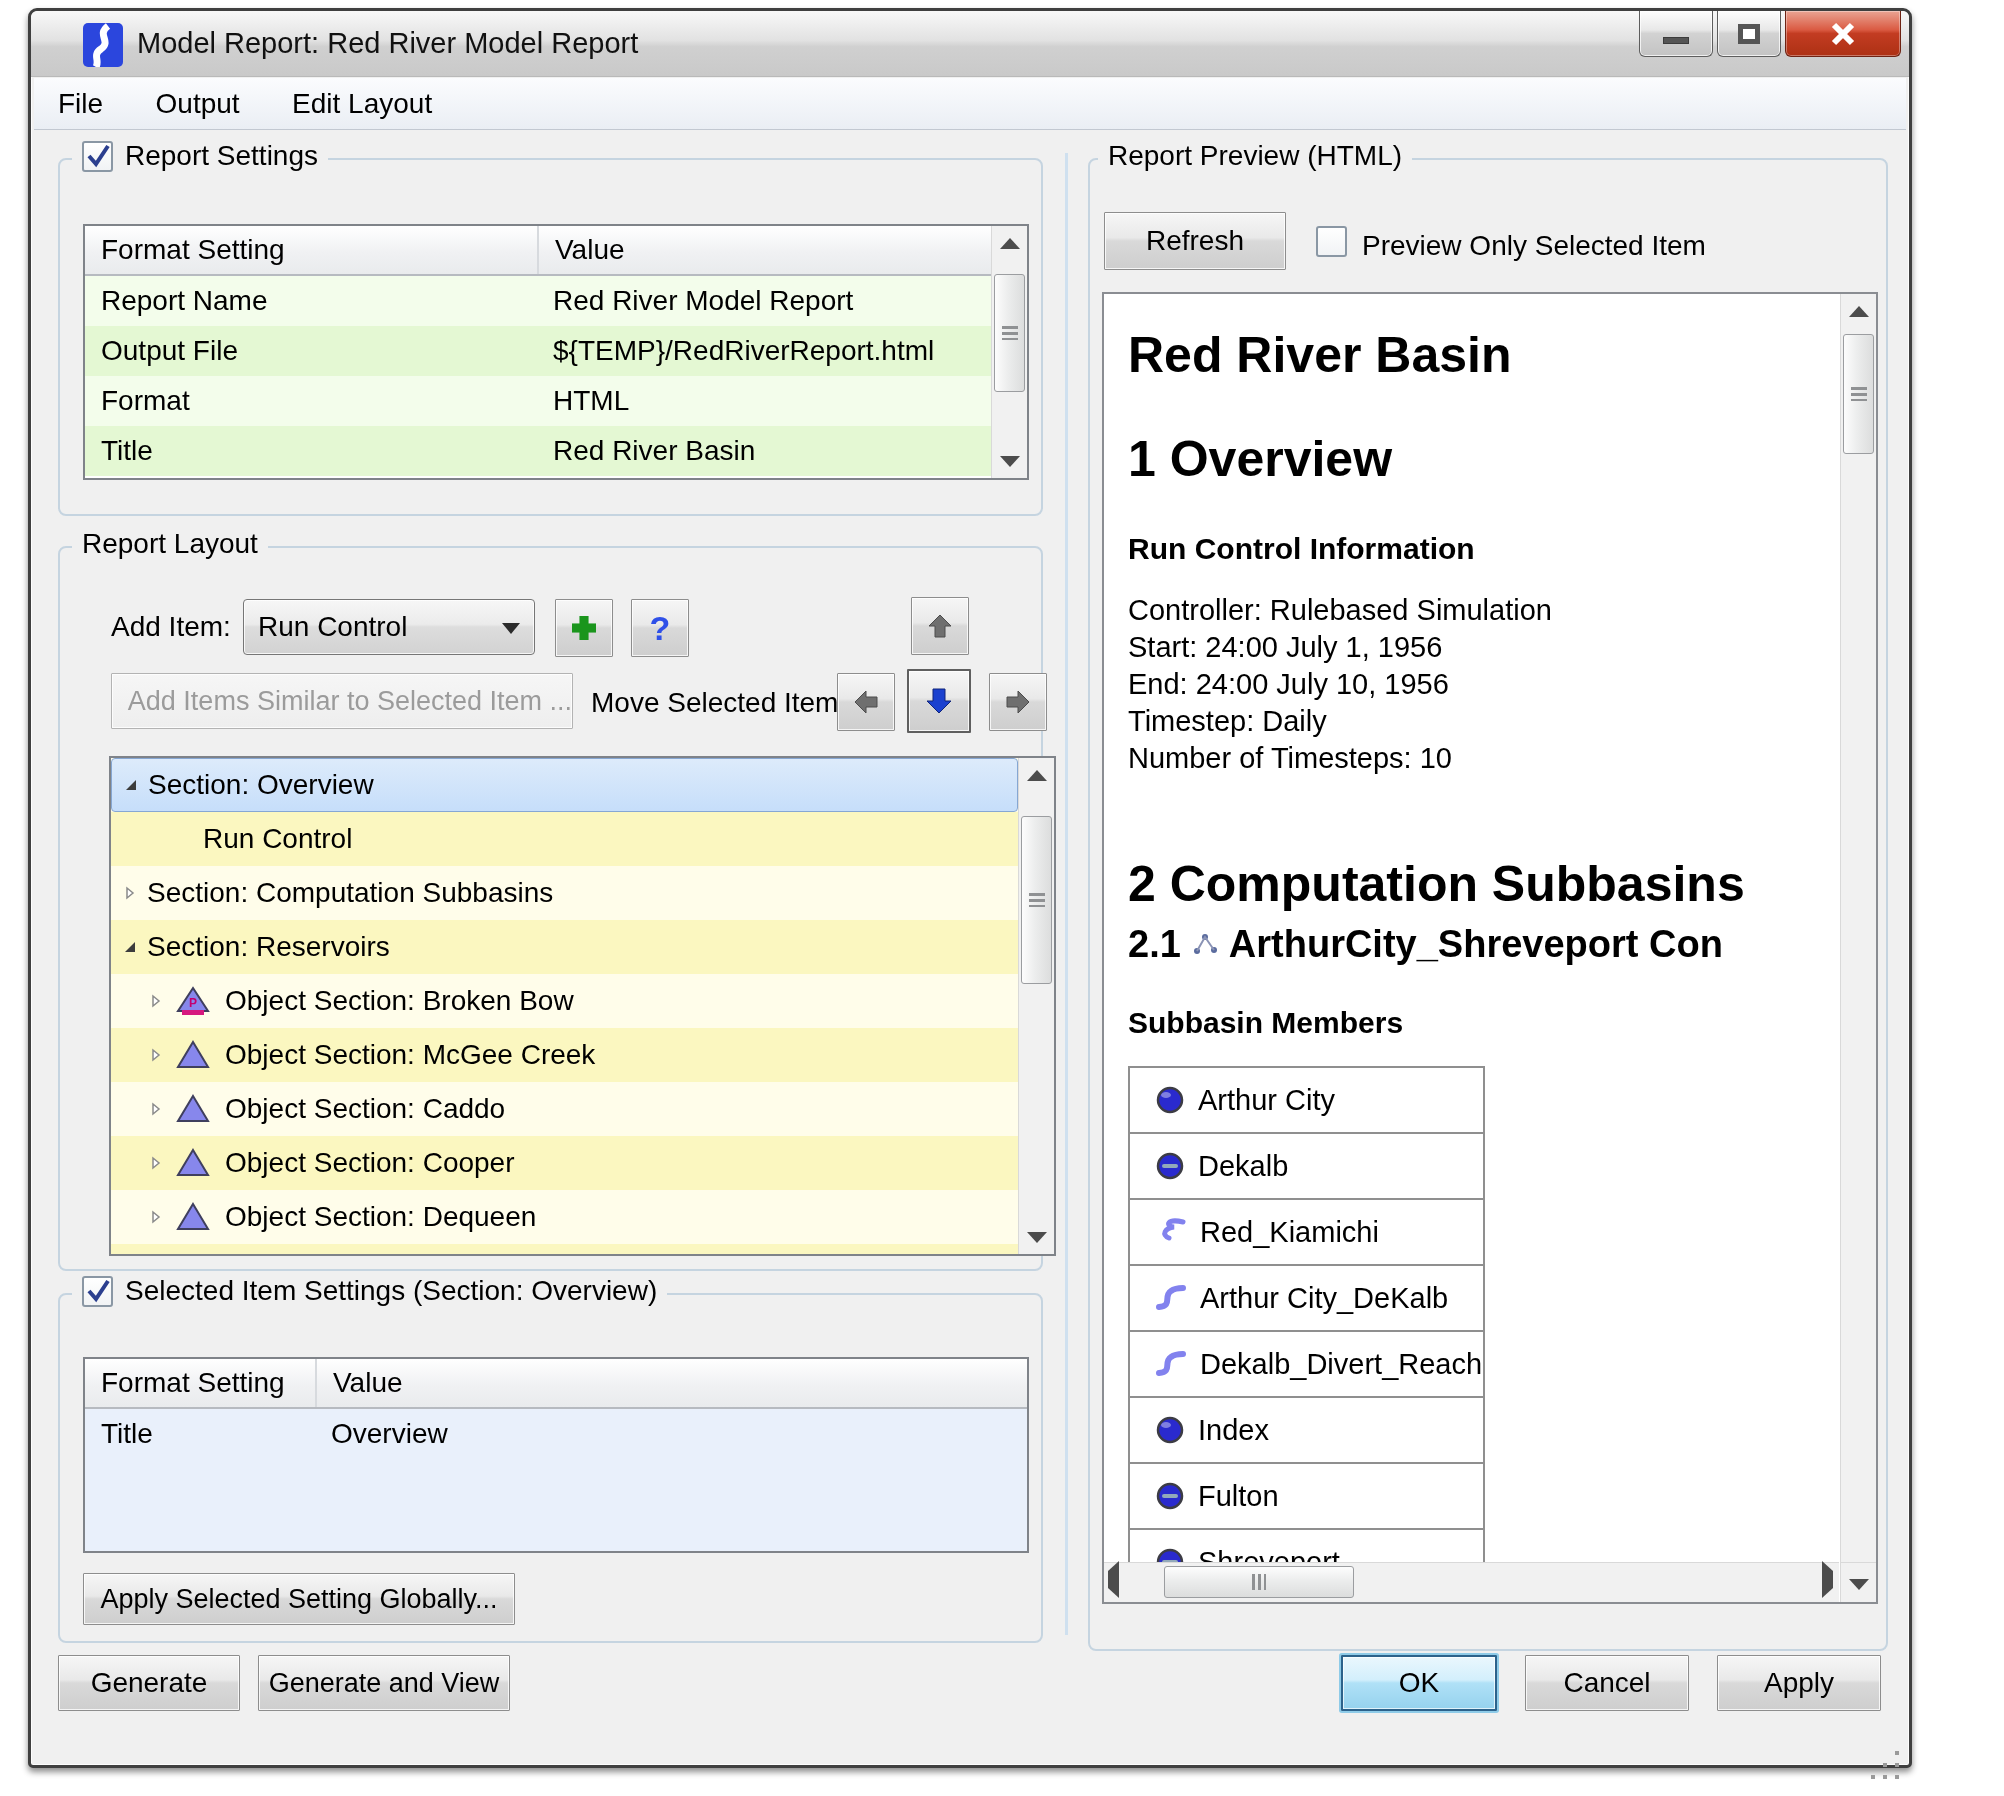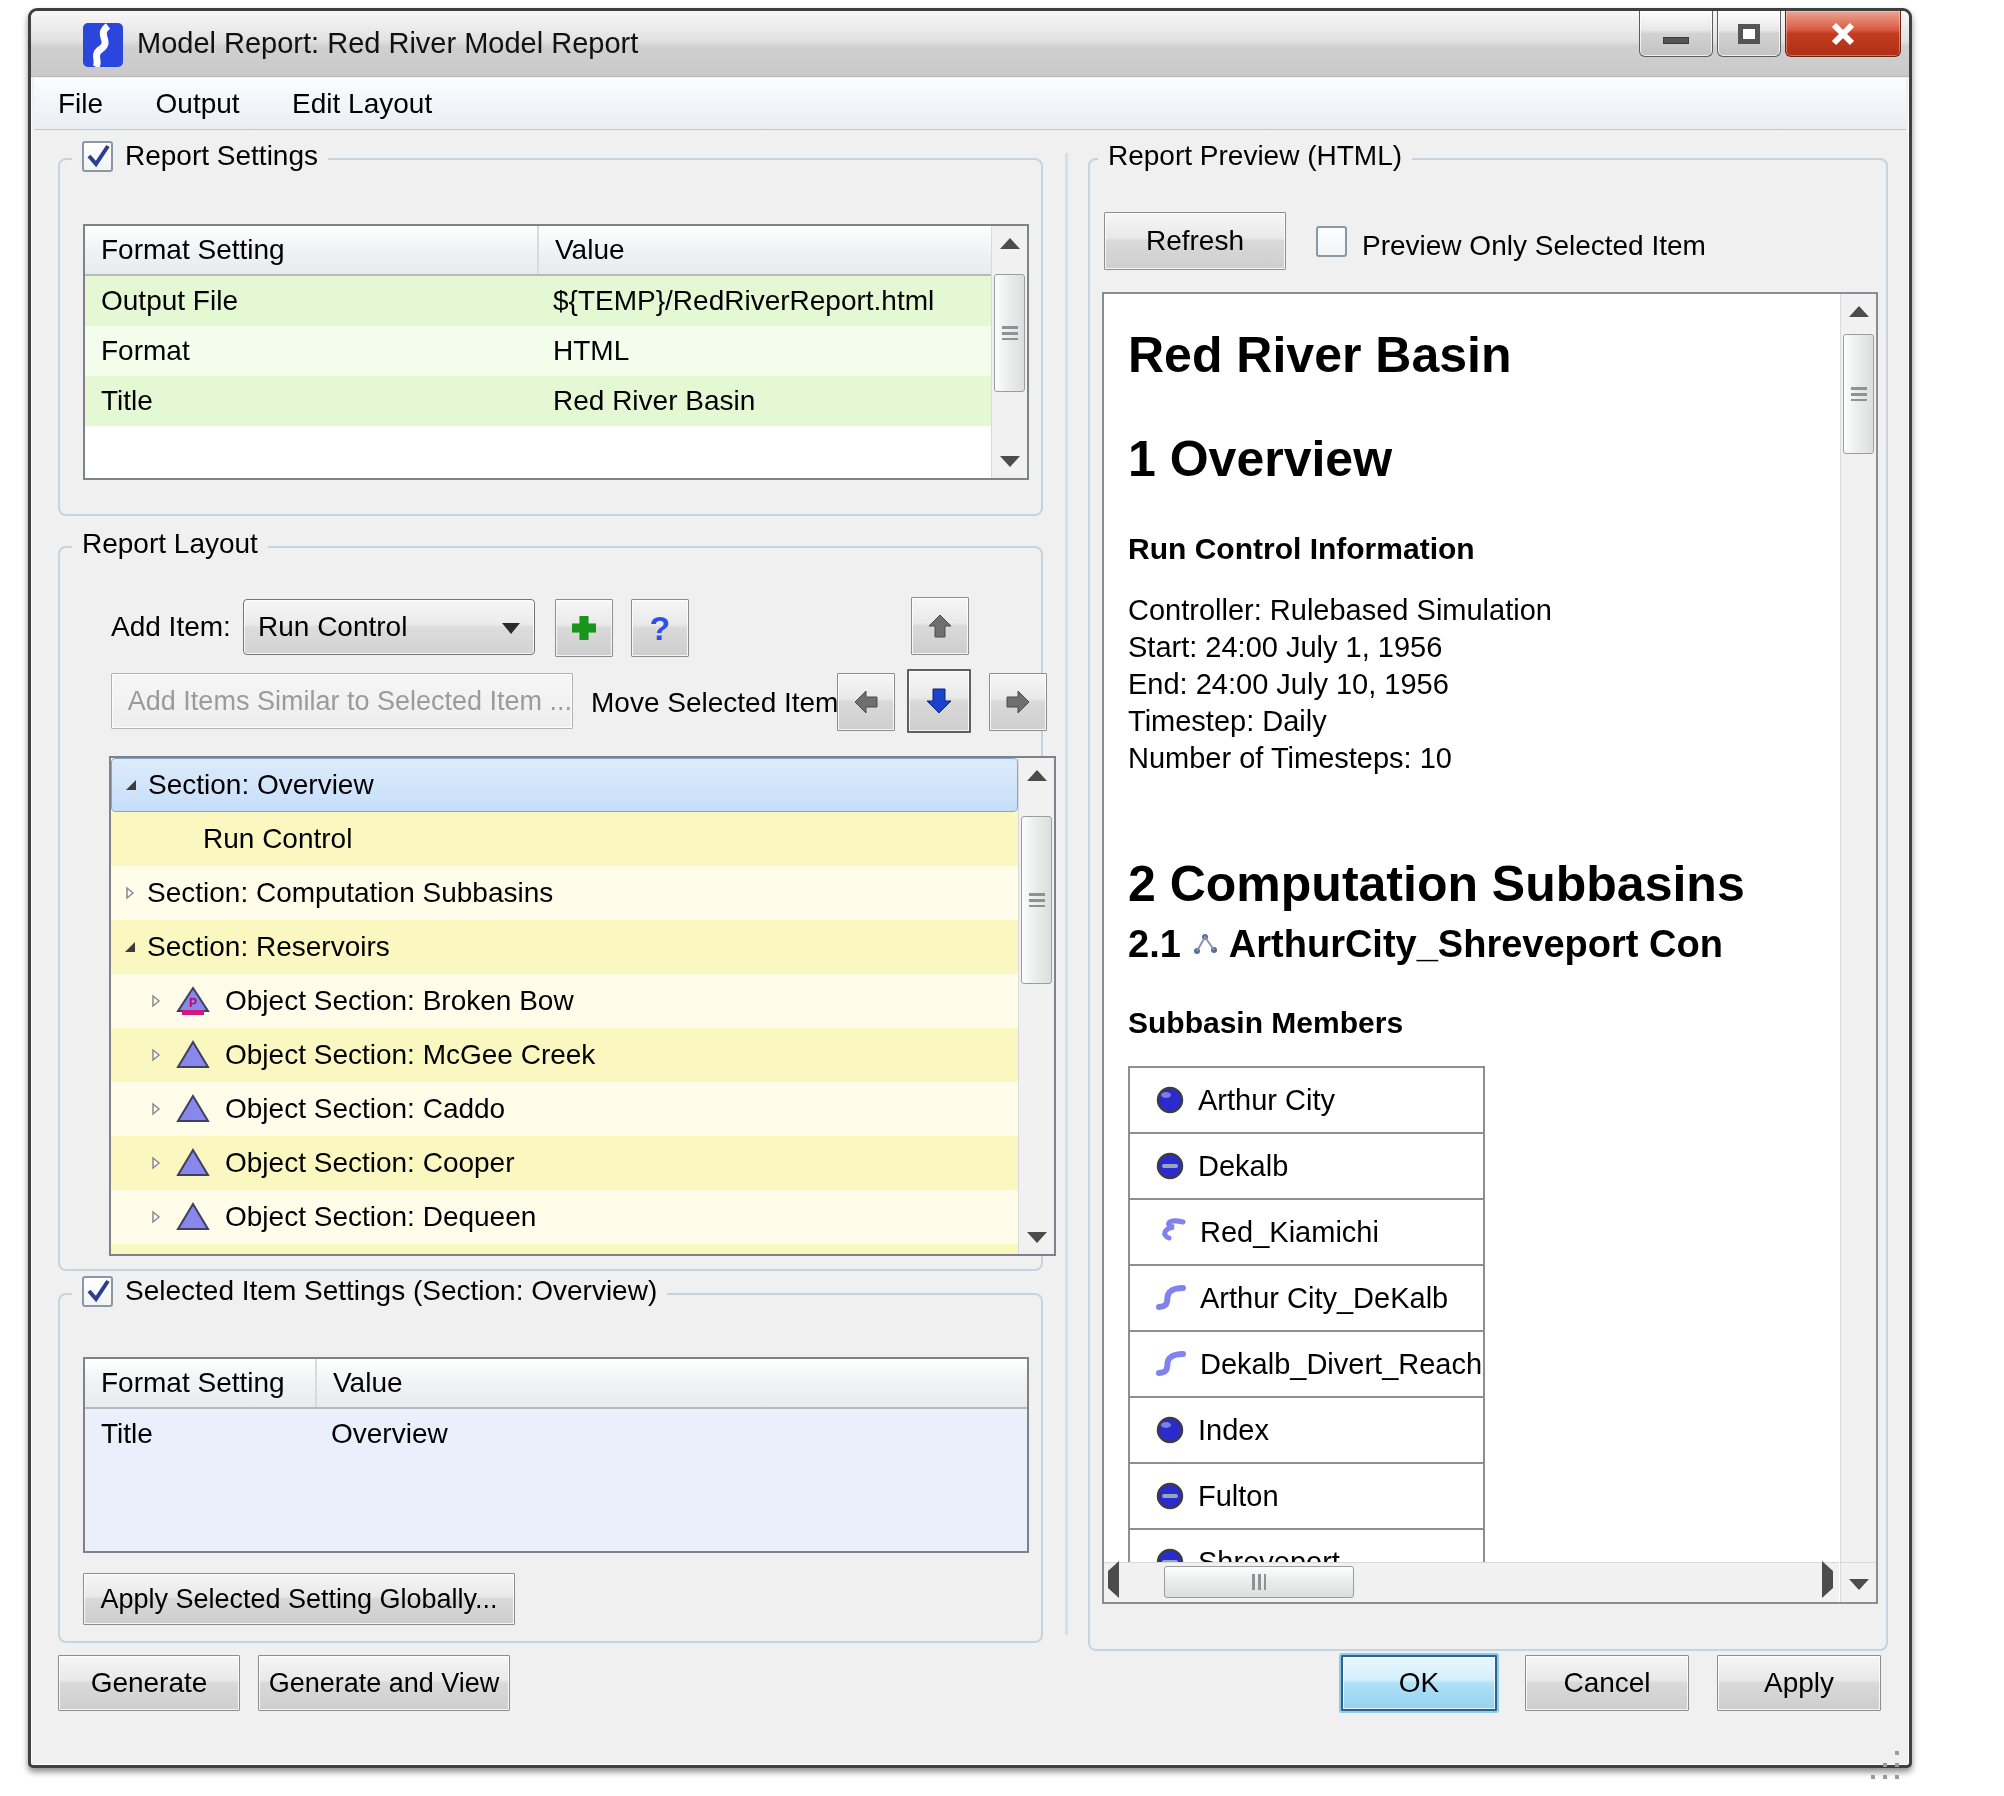--- a/index.html
+++ b/index.html
@@ -146,20 +146,24 @@
             <path d="M3 13 L10 21 L22 3" stroke="#2b3f8f" stroke-width="4" fill="none"></path>
           </svg>
       </span>
       <span>Report Settings</span>
     </div>
 
     <div class="stable" style="left:23px;top:64px;width:946px;height:256px;">
       <div class="thead">
         <div class="hcell" style="width:452px;">Format Setting</div>
         <div class="hcell hdiv" style="flex:1;">Value</div>
+      </div>
+      <div class="trow-s g-light">
+        <span class="cell" style="width:452px;">Report Name</span>
+        <span class="cell">Red River Model Report</span>
       </div>
       <div class="trow-s g-dark">
         <span class="cell" style="width:452px;">Output File</span>
         <span class="cell">${TEMP}/RedRiverReport.html</span>
       </div>
       <div class="trow-s g-light">
         <span class="cell" style="width:452px;">Format</span>
         <span class="cell">HTML</span>
       </div>
       <div class="trow-s g-dark">

